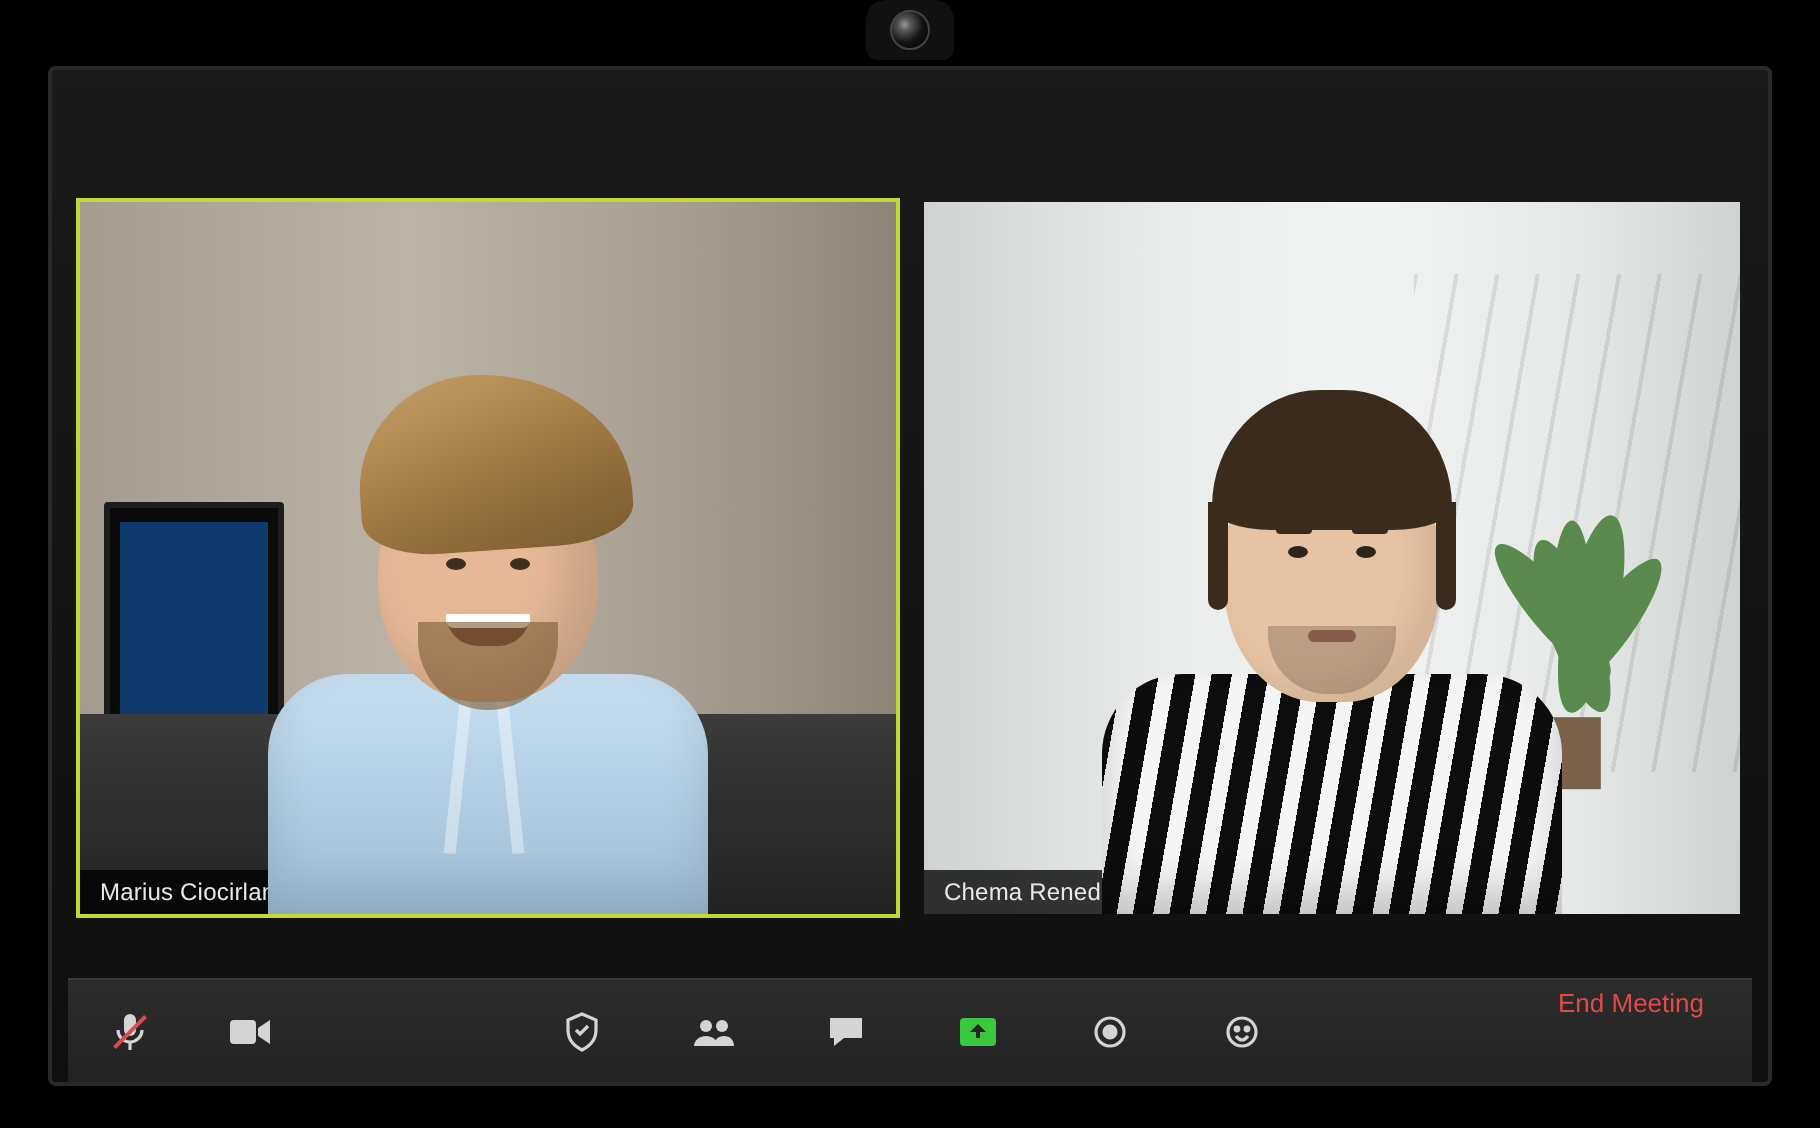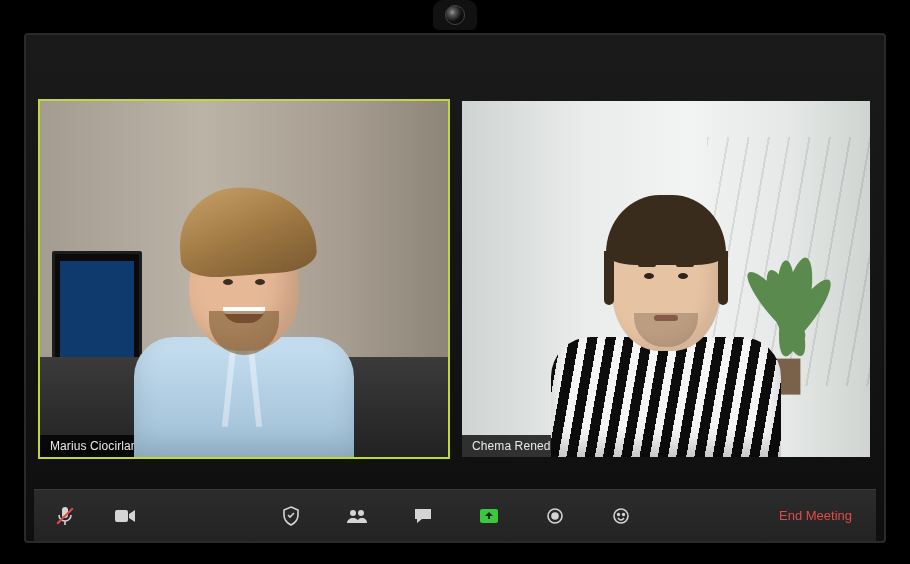--- a/index.html
+++ b/index.html
@@ -124,21 +124,21 @@
       color:#e8e8e8;
       font-size:12px;
       padding:4px 10px;
       letter-spacing:.1px;
     }
     
     .toolbar{
       height:52px;
       background:linear-gradient(#2c2c2c,#232323);
       border-top:1px solid #3a3a3a;
-      display:flex; align-items:center;
+      display:flex; 
       padding:0 18px;
       gap:12px;
       color:#d9d9d9;
     }
     .tool-group{display:flex;gap:34px;align-items:center;}
     .tool-group.center{margin:0 auto;gap:40px;}
     .tool-btn{
       width:26px;height:26px;display:flex;align-items:center;justify-content:center;
       cursor:pointer; color:#d4d4d4;
     }

